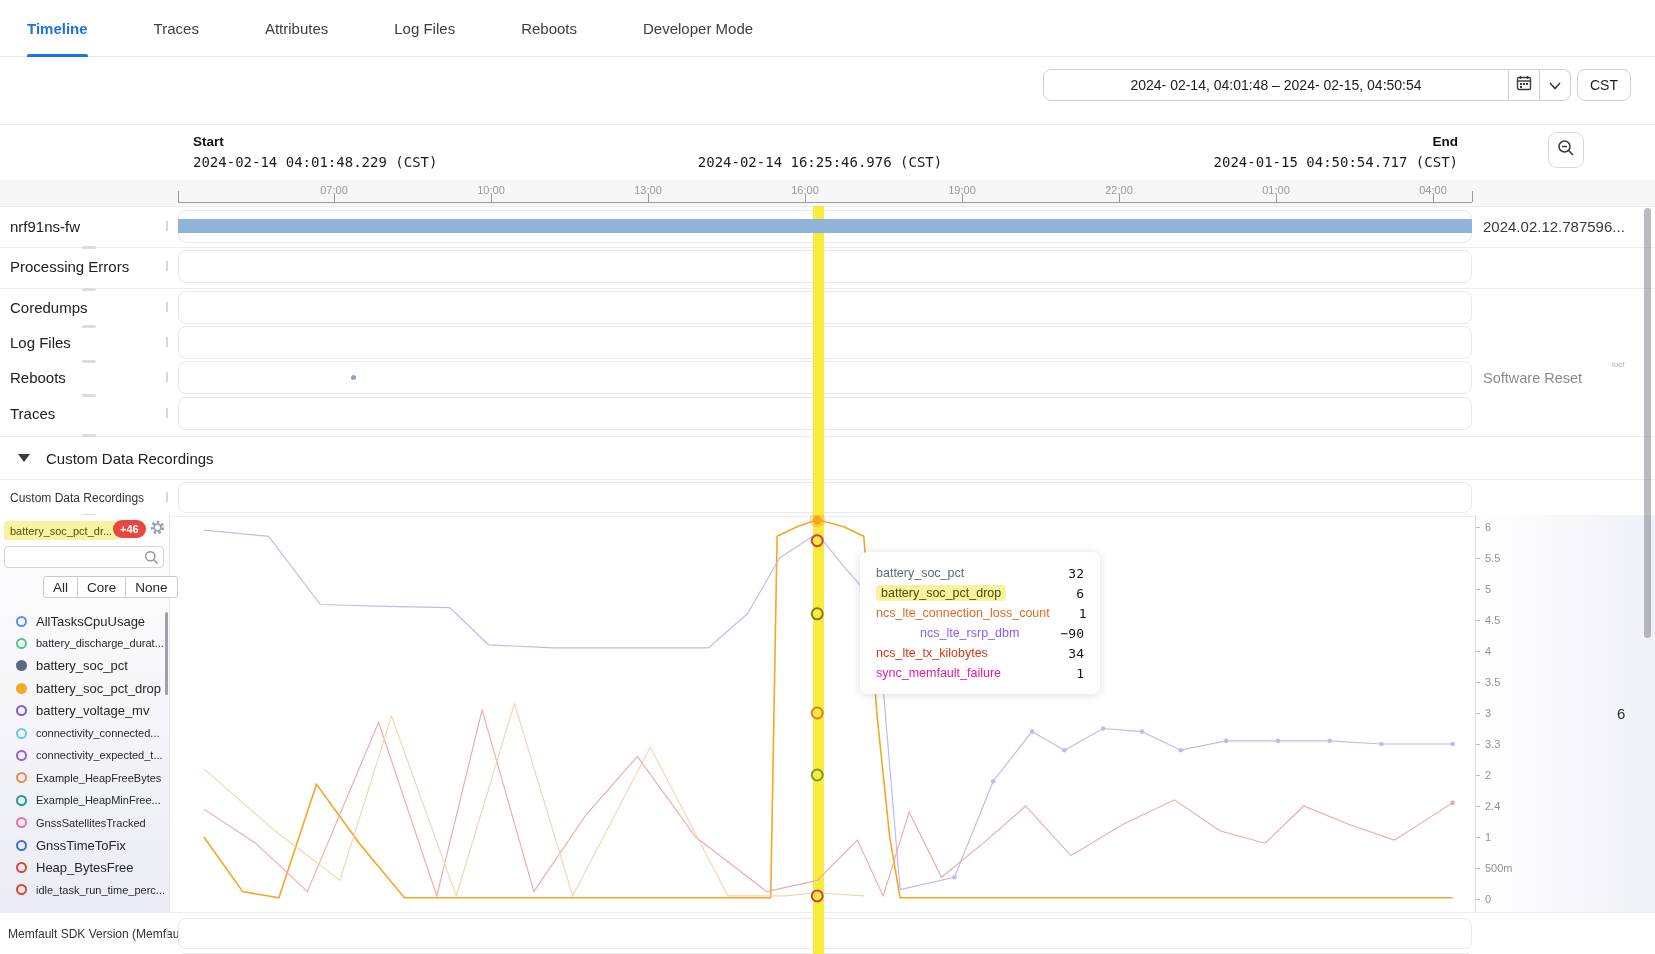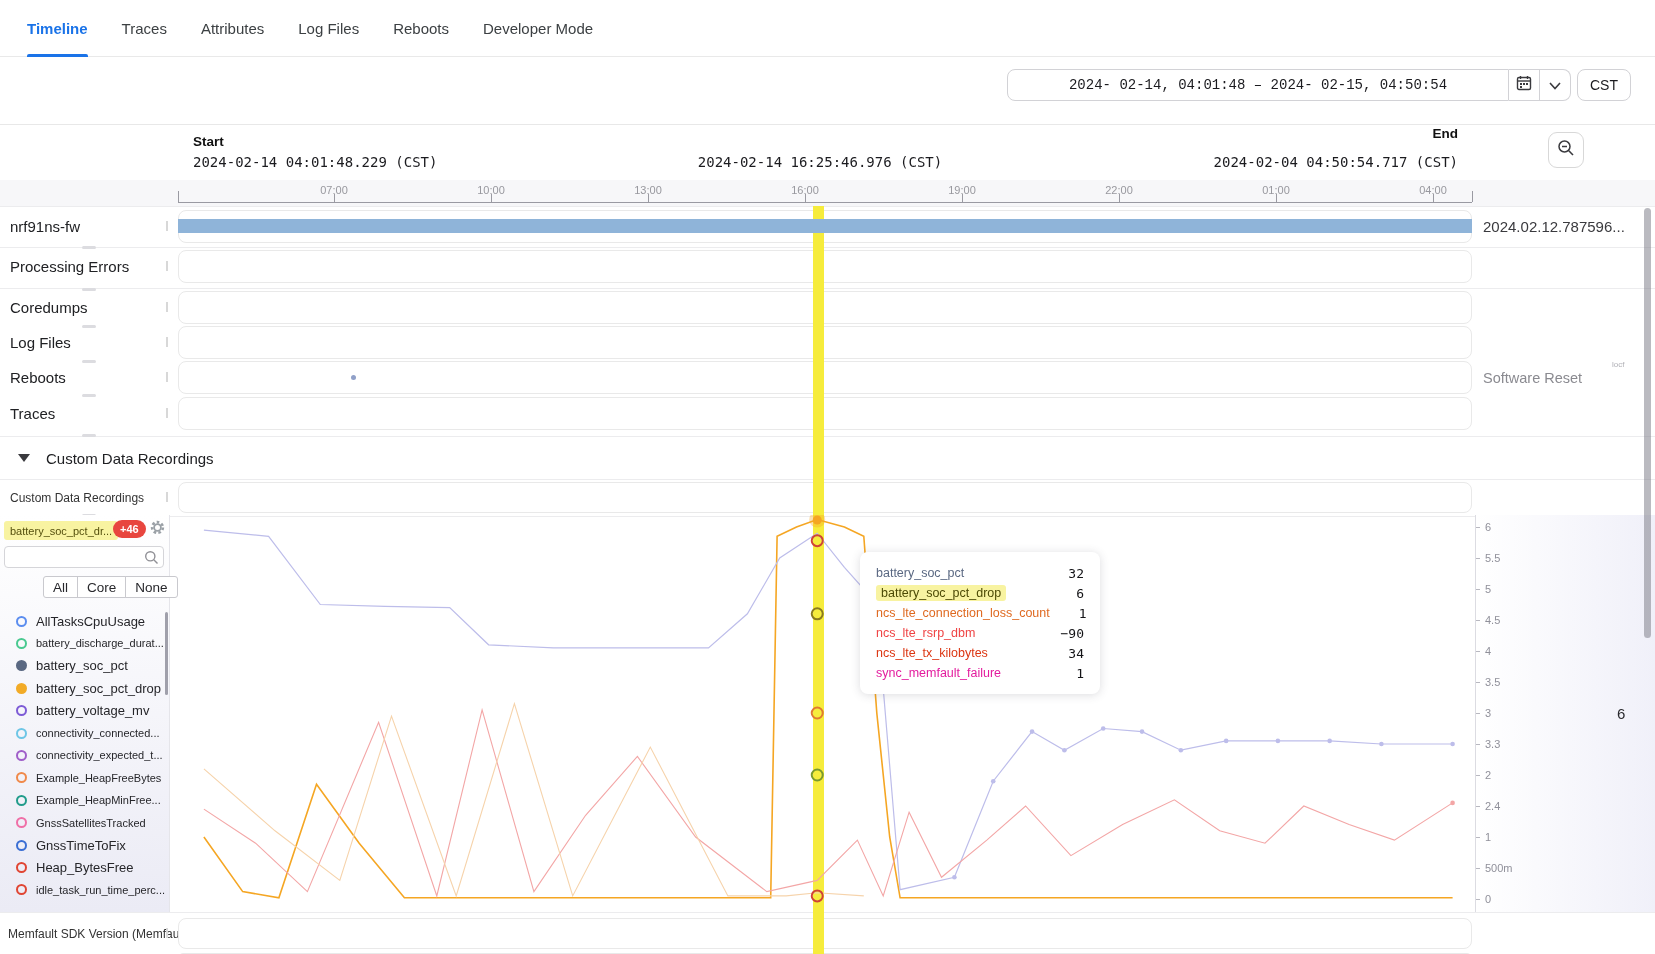--- a/index.html
+++ b/index.html
@@ -1,32 +1,32 @@
 <!DOCTYPE html>
 <html style="--accent: #1a73e8; --cursor: #f6ec3c; --badge: #e8463f; --chipbg: #f8f3a1;"><head>
 <meta charset="utf-8">
 <style>
   html,body{margin:0;padding:0;background:#fff;}
   #app{position:relative;width:1655px;height:954px;background:#fff;overflow:hidden;
        font-family:"Liberation Sans",sans-serif;color:#202124;}
   .abs{position:absolute;}
   
   #tabbar{left:0;top:0;width:1655px;height:57px;border-bottom:1px solid #e9e9e9;
-          display:flex;align-items:center;padding-left:27px;box-sizing:border-box;}
+          display:flex;align-items:center;padding-left:27px;box-sizing:border-box;gap:32px;}
   .tab{position:relative;margin-right:34px;font-size:15px;color:#3c4043;height:57px;
        display:flex;align-items:center;cursor:pointer;}
   .tab.active{color:var(--accent);font-weight:700;}
   .tab.active::after{content:"";position:absolute;left:0;right:0;bottom:0;height:3px;
        background:var(--accent);border-radius:2px 2px 0 0;}
   
   #toolbar{left:0;top:58px;width:1655px;height:54px;display:flex;align-items:center;
            justify-content:flex-end;padding-right:24px;box-sizing:border-box;}
   .ctl{height:32px;box-sizing:border-box;border:1px solid #d2d2d6;background:#fff;
        display:flex;align-items:center;justify-content:center;}
-  #date-input{width:502px;border-radius:8px 0 0 8px;font-family:Liberation Mono, monospace;
+  #date-input{width:466px;border-radius:8px 0 0 8px;font-family:Liberation Sans, sans-serif;
        font-size:14px;color:#1b1b1f;}
   #cal-btn{width:31px;border-left:none;}
   #chev-btn{width:31px;border-left:none;border-radius:0 8px 8px 0;margin-right:6px;}
   #tz-btn{width:54px;border-radius:8px;font-size:14px;color:#1b1b1f;}
   
   #tl-header{left:0;top:124px;width:1655px;height:56px;border-top:1px solid #e8e8e8;}
   .hdr-lbl{font-size:13.5px;font-weight:700;color:#111;}
   .hdr-time{font-family:"DejaVu Sans Mono",monospace;font-size:14px;color:#1b1b1f;}
   #zoom-out-btn{left:1548px;top:132px;width:34px;height:34px;border:1px solid #d8d8d8;
        border-radius:9px;background:#fff;display:flex;align-items:center;justify-content:center;}
@@ -143,22 +143,22 @@
           </svg>
       </span>
     </div>
     <div class="ctl" id="tz-btn">CST</div>
   </div>
 
   <div class="abs" id="tl-header">
     <div class="abs hdr-lbl" style="left:193px;top:9px;">Start</div>
     <div class="abs hdr-time" style="left:193px;top:29px;">2024-02-14 04:01:48.229 (CST)</div>
     <div class="abs hdr-time" style="left:570px;width:500px;top:29px;text-align:center;">2024-02-14 16:25:46.976 (CST)</div>
-    <div class="abs hdr-lbl" style="right:197px;top:1px;margin-left:35px;">End</div>
-    <div class="abs hdr-time" style="right:197px;top:29px;">2024-02-04 04:50:54.717 (CST)</div>
+    <div class="abs hdr-lbl" style="right:197px;top:9px;margin-left:35px;">End</div>
+    <div class="abs hdr-time" style="right:197px;top:29px;">2024-01-15 04:50:54.717 (CST)</div>
   </div>
   <div class="abs" id="zoom-out-btn">
     <span>
       <svg width="18" height="18" viewBox="0 0 18 18">
         <circle cx="7.5" cy="7.5" r="5.5" fill="none" stroke="#3a3a3e" stroke-width="1.5"></circle>
         <line x1="5" y1="7.5" x2="10" y2="7.5" stroke="#3a3a3e" stroke-width="1.5"></line>
         <line x1="11.8" y1="11.8" x2="16" y2="16" stroke="#3a3a3e" stroke-width="1.6"></line>
       </svg></span>
   </div>
 
@@ -362,21 +362,21 @@
       </div>
       <div class="tt-row">
         <span class="tt-label hl" style="color: rgb(76, 74, 5);">battery_soc_pct_drop</span>
         <span class="tt-val">6</span>
       </div>
       <div class="tt-row">
         <span class="tt-label" style="color: rgb(223, 105, 32);">ncs_lte_connection_loss_count</span>
         <span class="tt-val">1</span>
       </div>
       <div class="tt-row">
-        <span class="tt-label" style="color: #ef4444;">ncs_lte_rsrp_dbm</span>
+        <span class="tt-label" style="color: #8b5cf6; margin-left: 44px;">ncs_lte_rsrp_dbm</span>
         <span class="tt-val">−90</span>
       </div>
       <div class="tt-row">
         <span class="tt-label" style="color: rgb(220, 54, 18);">ncs_lte_tx_kilobytes</span>
         <span class="tt-val">34</span>
       </div>
       <div class="tt-row">
         <span class="tt-label" style="color: rgb(227, 28, 158);">sync_memfault_failure</span>
         <span class="tt-val">1</span>
       </div>

